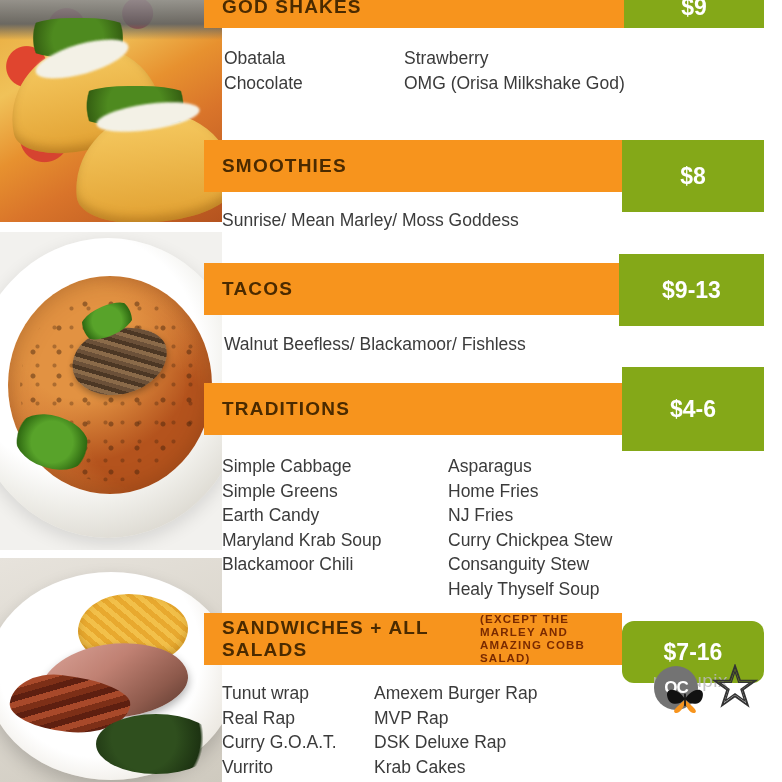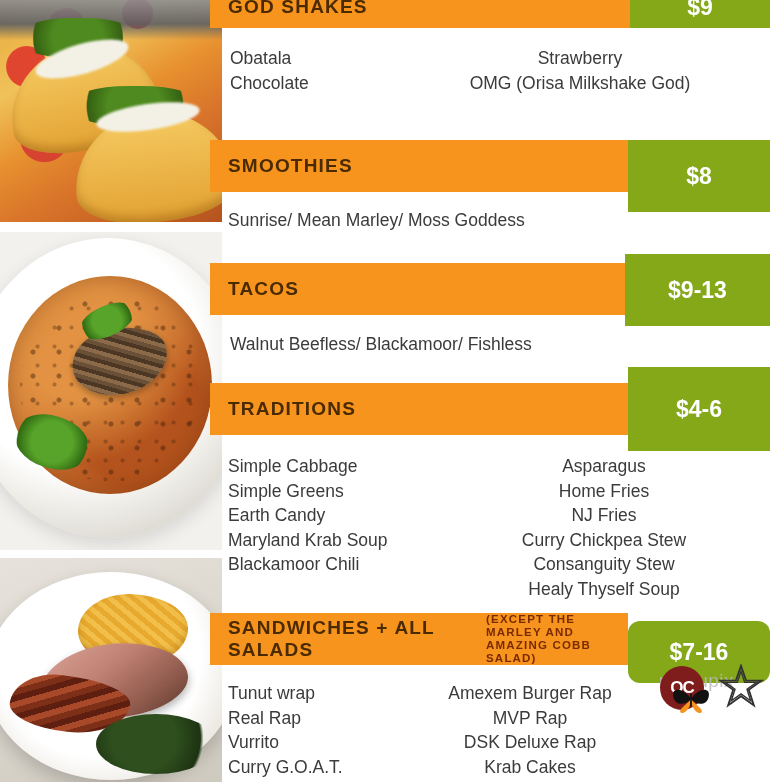--- a/index.html
+++ b/index.html
@@ -165,21 +165,21 @@
   .ph3-greens {
     position: absolute; left: 96px; top: 156px;
     width: 120px; height: 60px;
     background: radial-gradient(circle at 40% 40%, #2f4f1e 0 40%, #1d3312 70%, rgba(29,51,18,0) 74%);
     border-radius: 50%;
   }
 
   
   .content {
     position: absolute;
-    left: 210px; top: 0;
+    left: 204px; top: 0;
     width: 560px; height: 712px;
   }
 
   .band {
     position: absolute;
     display: flex;
     align-items: center;
   }
   .band-title {
     background: #f7941d;
@@ -206,21 +206,21 @@
   }
 
   .items {
     position: absolute;
     display: flex;
     color: #3b3b3b;
     font-size: 17.5px;
     line-height: 24.5px;
   }
   .items .col { display: flex; flex-direction: column; }
-  .items .col + .col { margin-left: 0; text-align: center; }
+  .items .col + .col { margin-left: 0; }
 
   .note {
     color: #7a2a00;
     font-size: 11.5px;
     line-height: 13px;
     font-weight: bold;
     padding-left: 8px;
     max-width: 150px;
   }
 
@@ -238,21 +238,21 @@
   .logos {
     position: absolute;
     right: 6px; bottom: 2px;
     display: flex;
     align-items: flex-end;
     gap: 14px;
   }
   .logo-oc {
     width: 44px; height: 44px;
     border-radius: 50%;
-    background: #7f1d1d;
+    background: #737373;
     color: #ffffff;
     display: flex; align-items: center; justify-content: center;
     font-weight: bold; font-size: 17px; letter-spacing: -1px;
   }
   .logo-star svg { display: block; }
   .logo-butterfly { margin-bottom: 2px; }
 </style>
 </head>
 <body>
 
@@ -353,22 +353,22 @@
       <div class="band-title" style="width:418px;">
         <span>SANDWICHES + ALL SALADS</span>
         <span class="note">(except the Marley and Amazing Cobb Salad)</span>
       </div>
       <div class="band-price" style="width:142px; height:62px; margin-top:26px;border-radius:12px;">$7-16</div>
     </div>
     <div class="items" style="left:18px; top:681px; width:540px;">
       <div class="col" style="width:152px;">
         <span>Tunut wrap</span>
         <span>Real Rap</span>
+        <span>Curry G.O.A.T.</span>
         <span>Vurrito</span>
-        <span>Curry G.O.A.T.</span>
       </div>
       <div class="col" style="width:300px;">
         <span>Amexem Burger Rap</span>
         <span>MVP Rap</span>
         <span>DSK Deluxe Rap</span>
         <span>Krab Cakes</span>
       </div>
     </div>
 
     <div class="watermark">menupix</div>

